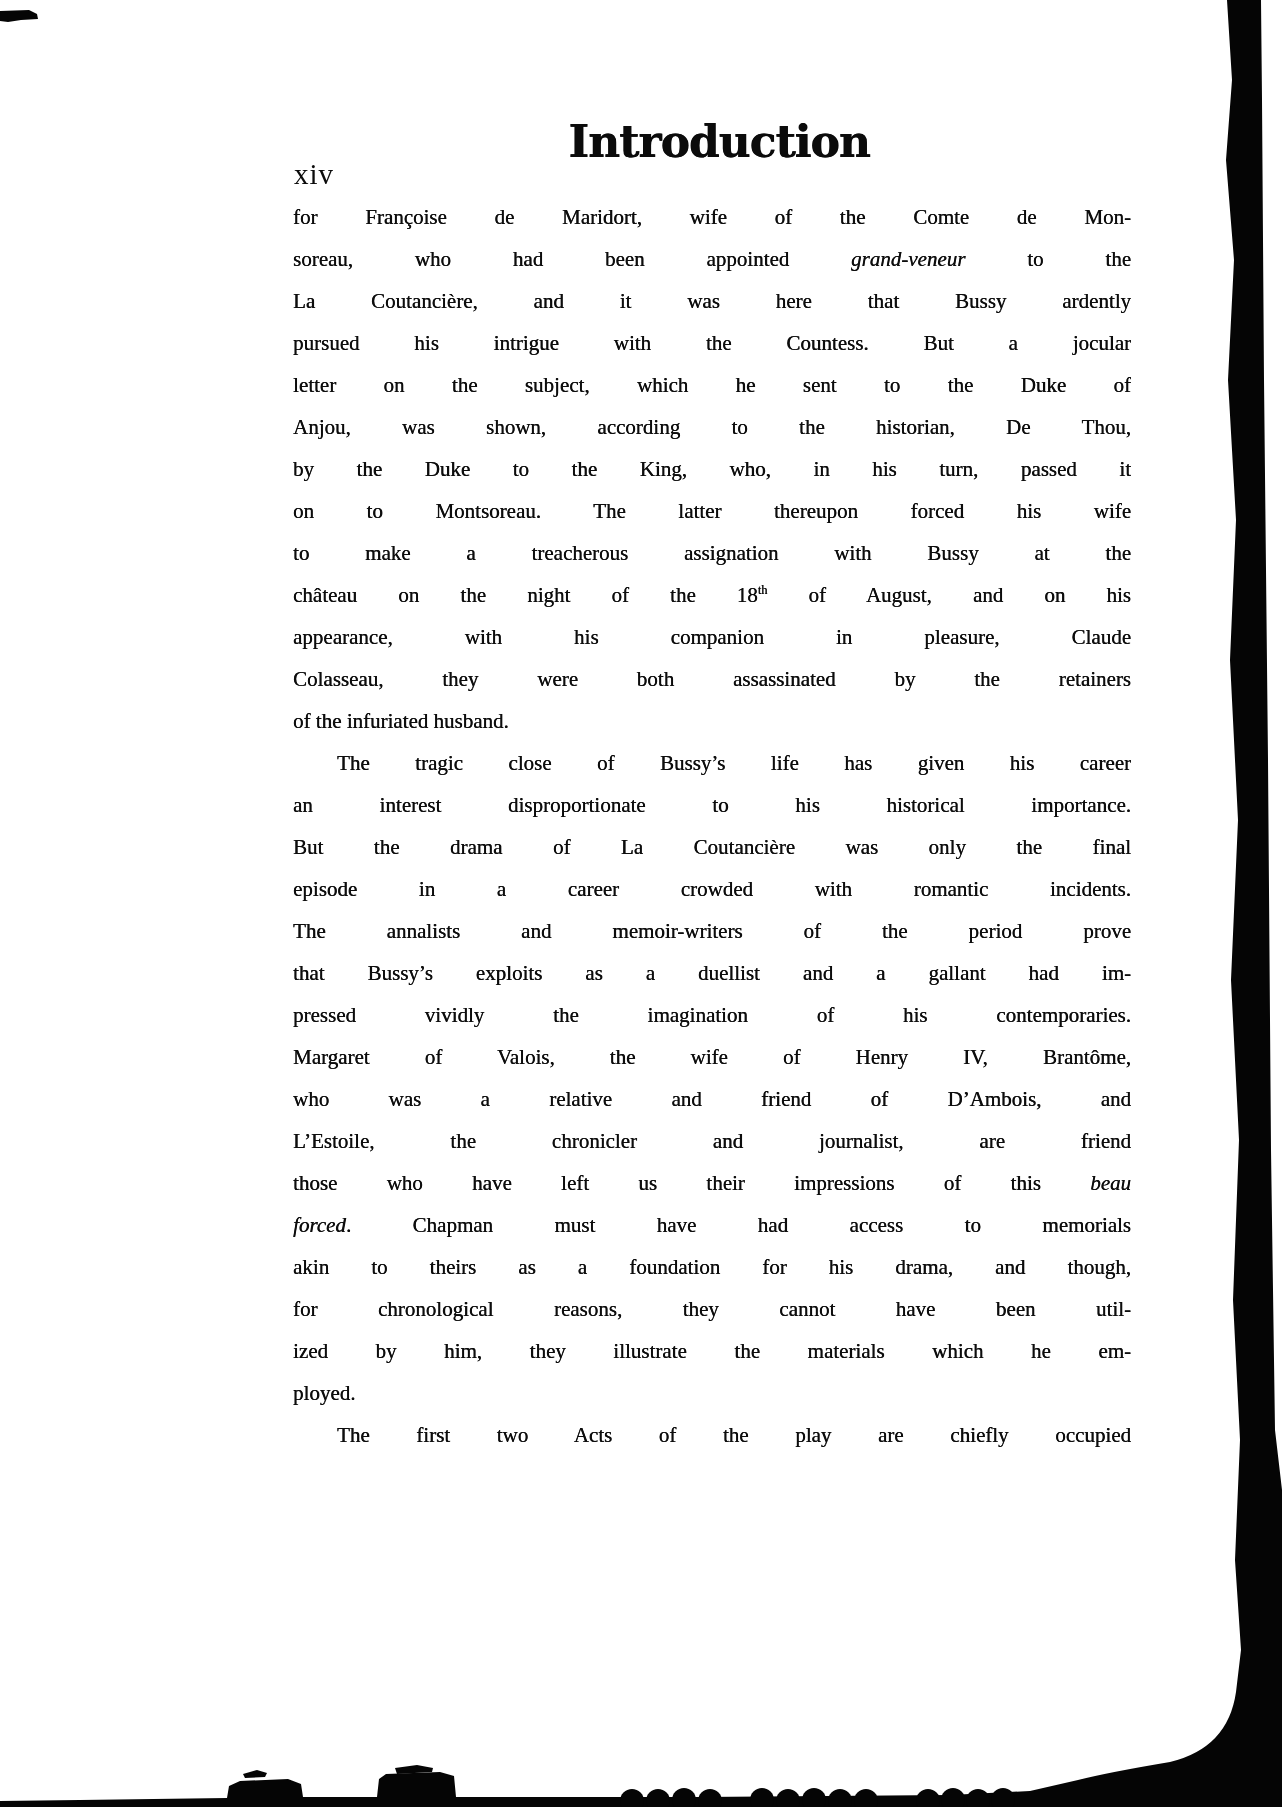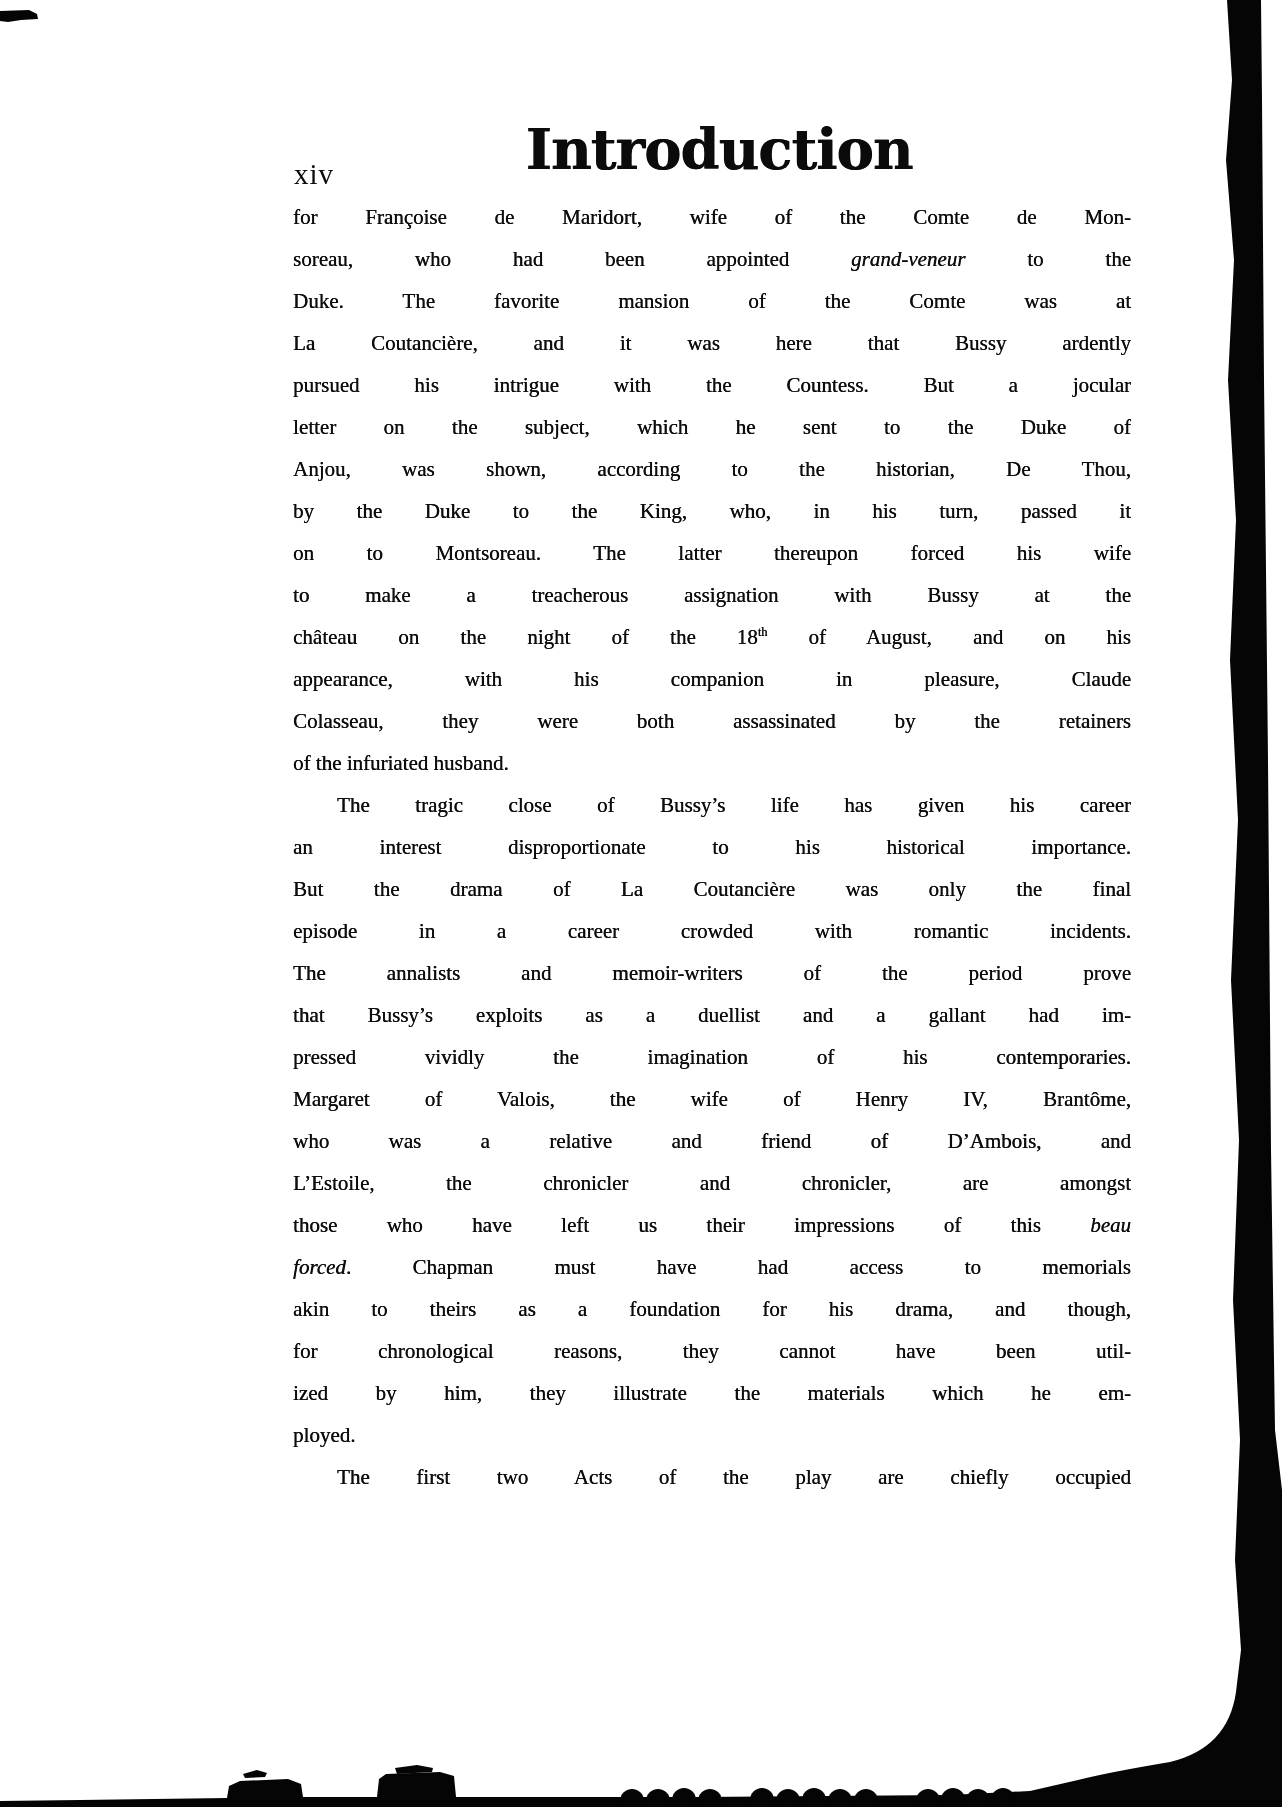--- a/index.html
+++ b/index.html
@@ -22,21 +22,21 @@
     letter-spacing:1px;
     color:#0b0b0b;
     margin-top:36px;
   }
   .header-title{
     position:absolute;
     left:719px;top:116px;
     transform:translateX(-50%);
     font-family:"DejaVu Serif", serif;
     font-weight:700;
-    font-size:56px;
+    font-size:44px;
     letter-spacing:-1px;
     color:#0b0b0b;
     text-shadow:0.6px 0 0 #0b0b0b;
     white-space:nowrap;
   }
   .body-text{
     position:absolute;
     left:293px;top:196px;
     width:838px;
     font-size:21px;
@@ -73,42 +73,41 @@
 
 <div class="page">
 
   <span class="page-number">xiv</span>
 
   <div class="header-title">Introduction</div>
 
   <div class="body-text" id="body-lines">
       <div class="line"><span>for Françoise de Maridort, wife of the Comte de Mon-</span></div>
       <div class="line"><span>soreau, who had been appointed </span><span class="it">grand-veneur</span><span> to the</span></div>
-      <div class="line"><span>Duke. The favorite mansion of the Comte was at</span></div>
       <div class="line"><span>La Coutancière, and it was here that Bussy ardently</span></div>
       <div class="line"><span>pursued his intrigue with the Countess. But a jocular</span></div>
       <div class="line"><span>letter on the subject, which he sent to the Duke of</span></div>
       <div class="line"><span>Anjou, was shown, according to the historian, De Thou,</span></div>
       <div class="line"><span>by the Duke to the King, who, in his turn, passed it</span></div>
       <div class="line"><span>on to Montsoreau. The latter thereupon forced his wife</span></div>
       <div class="line"><span>to make a treacherous assignation with Bussy at the</span></div>
       <div class="line"><span>château on the night of the 18</span><sup>th</sup><span> of August, and on his</span></div>
       <div class="line"><span>appearance, with his companion in pleasure, Claude</span></div>
       <div class="line"><span>Colasseau, they were both assassinated by the retainers</span></div>
       <div class="line para-end"><span>of the infuriated husband.</span></div>
       <div class="line indent"><span>The tragic close of Bussy’s life has given his career</span></div>
       <div class="line"><span>an interest disproportionate to his historical importance.</span></div>
       <div class="line"><span>But the drama of La Coutancière was only the final</span></div>
       <div class="line"><span>episode in a career crowded with romantic incidents.</span></div>
       <div class="line"><span>The annalists and memoir-writers of the period prove</span></div>
       <div class="line"><span>that Bussy’s exploits as a duellist and a gallant had im-</span></div>
       <div class="line"><span>pressed vividly the imagination of his contemporaries.</span></div>
       <div class="line"><span>Margaret of Valois, the wife of Henry IV, Brantôme,</span></div>
       <div class="line"><span>who was a relative and friend of D’Ambois, and</span></div>
-      <div class="line"><span>L’Estoile, the chronicler and chronicler, are amongst</span></div>
+      <div class="line"><span>L’Estoile, the chronicler and journalist, are friend</span></div>
       <div class="line"><span>those who have left us their impressions of this </span><span class="it">beau</span></div>
       <div class="line"><span class="it">forced</span><span>. Chapman must have had access to memorials</span></div>
       <div class="line"><span>akin to theirs as a foundation for his drama, and though,</span></div>
       <div class="line"><span>for chronological reasons, they cannot have been util-</span></div>
       <div class="line"><span>ized by him, they illustrate the materials which he em-</span></div>
       <div class="line para-end"><span>ployed.</span></div>
       <div class="line indent"><span>The first two Acts of the play are chiefly occupied</span></div>
     </div>
 
   <svg class="artifacts" width="1282" height="1814" viewBox="0 0 1282 1814">

